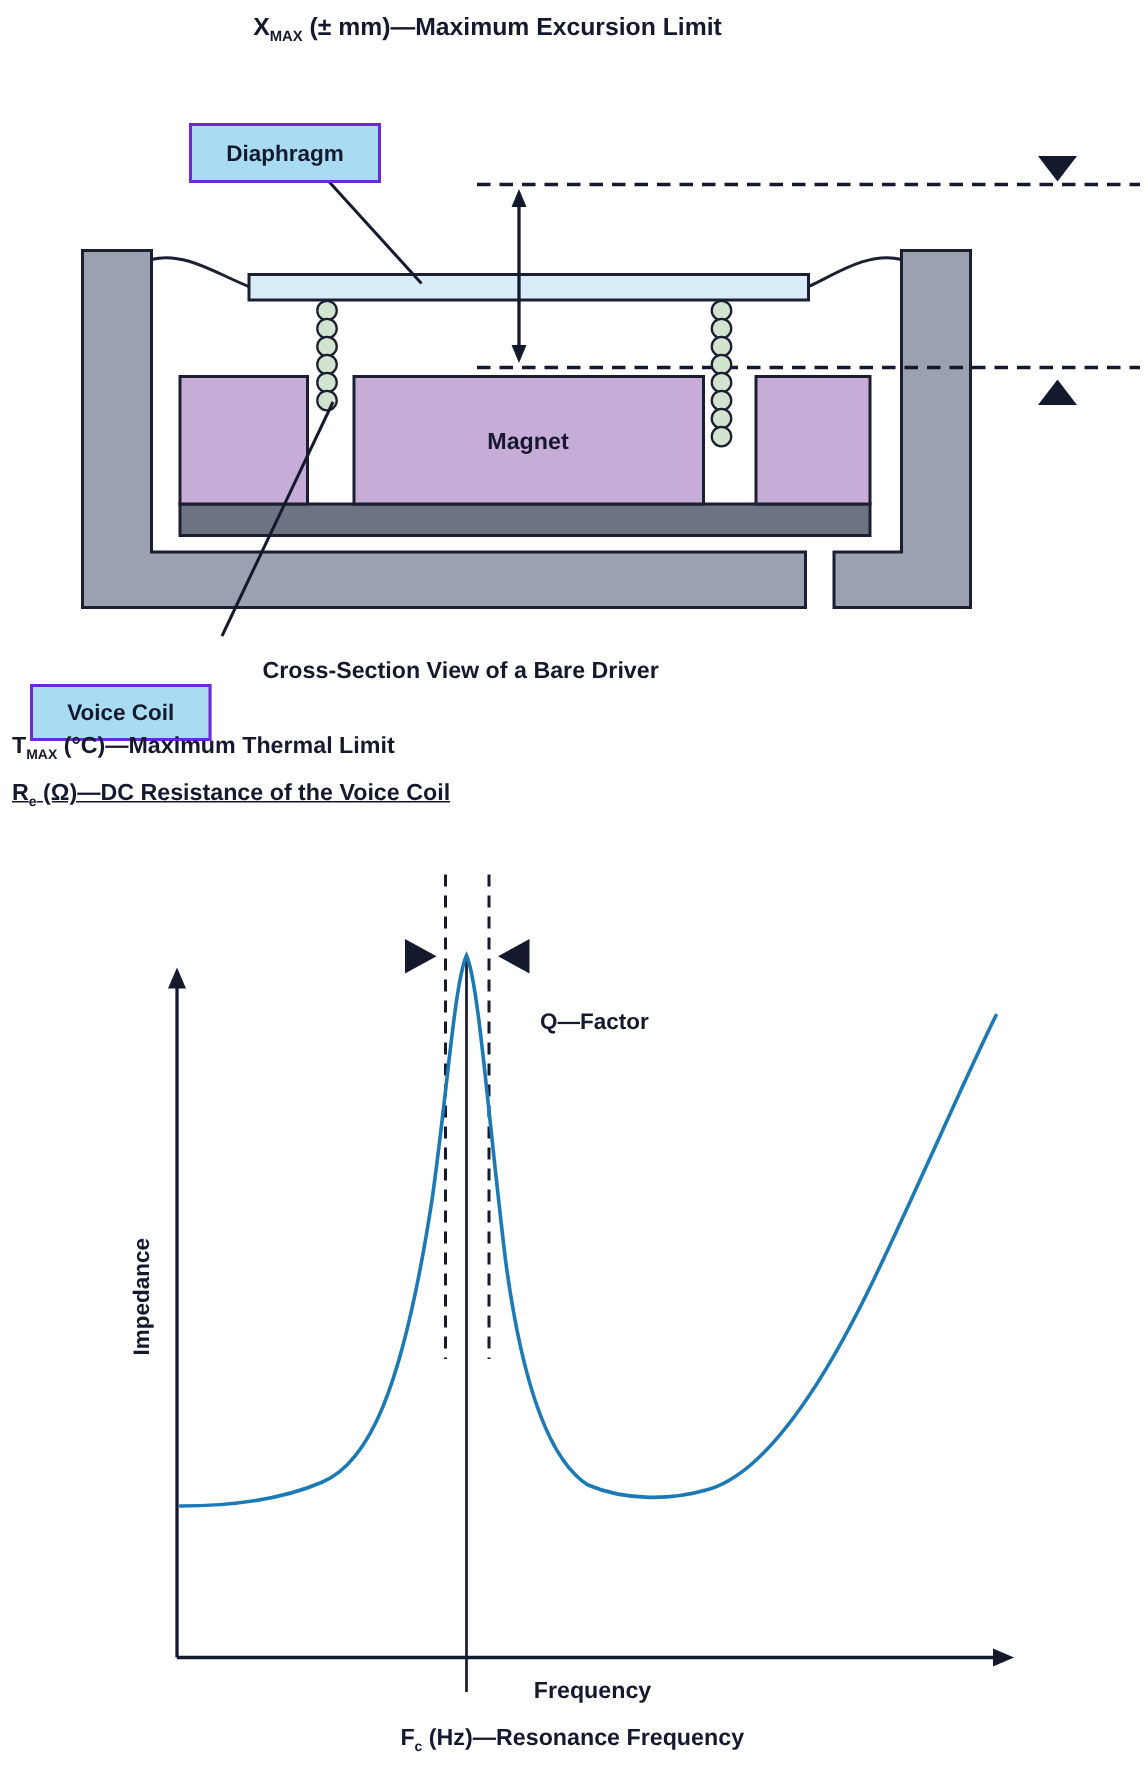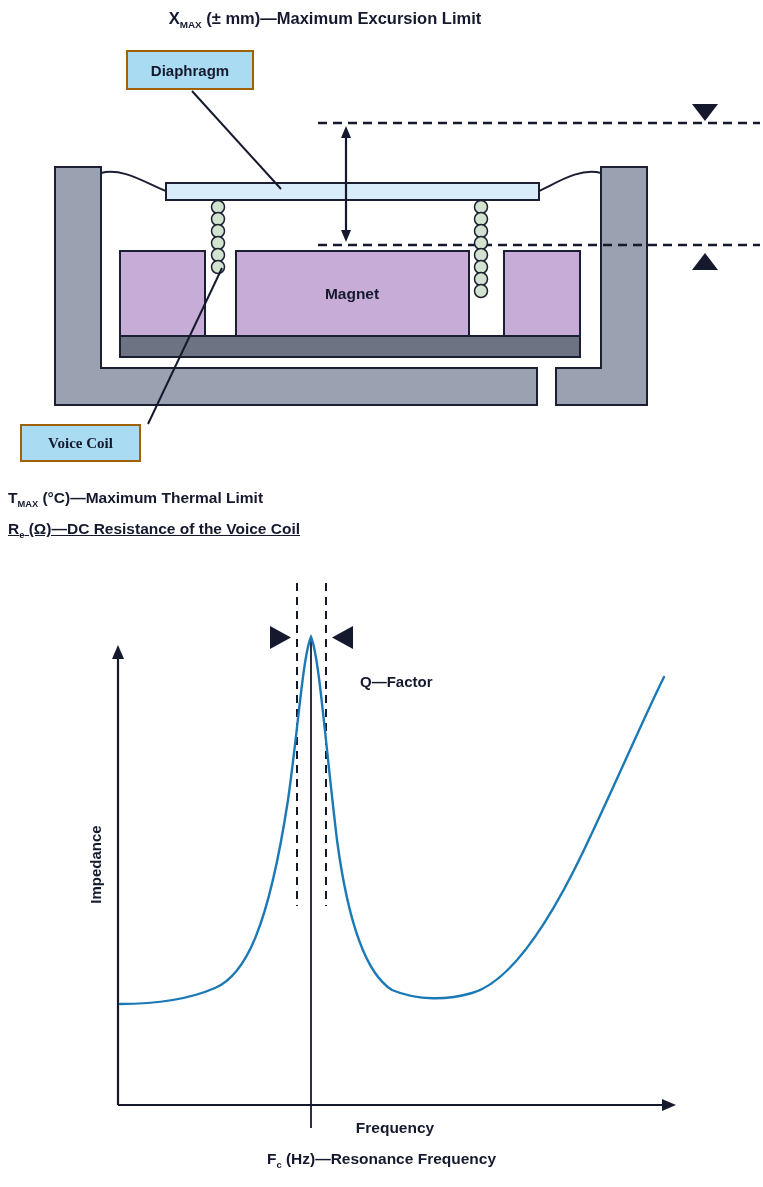--- a/index.html
+++ b/index.html
@@ -6,23 +6,23 @@
   .canvas {
     position:relative; width:763px; height:1187px; background:#ffffff;
     font-family:"Liberation Sans", sans-serif; color:#15192e; overflow:hidden;
   }
   .canvas svg { position:absolute; left:0; top:0; }
   .txt { position:absolute; font-weight:700; color:#15192e; white-space:nowrap; }
   .center { text-align:center; white-space:normal; }
   .f15 { font-size:15px;margin-top:45px; } .f155 { font-size:15.5px; } .f165 { font-size:16.5px; }
   sub { font-size:0.6em; }
   .label-box {
-    position:absolute; background:#a9dcf2; border:2px solid #a16207;
+    position:absolute; background:#a9dcf2; border:2px solid #6d28d9;
     display:flex; align-items:center; justify-content:center;
-    font-weight:700; font-size:15px; color:#15192e; box-sizing:border-box;
+    font-weight:700; font-size:15px; color:#15192e; box-sizing:border-box;margin-top:32px;
   }
   .ylab {
     position:absolute; left:30px; top:856px; width:130px; text-align:center;
     transform:rotate(-90deg); font-weight:700; font-size:15px;
   }
   svg text { font-family:"Liberation Sans", sans-serif; font-weight:700; fill:#15192e; }
 </style>
 </head>
 <body>
 
@@ -97,24 +97,25 @@
                C510,982 548,925 583,852 C615,785 645,715 664,677" fill="none" stroke="#1b79b6" stroke-width="2.4" stroke-linecap="round"></path>
     </g>
   </svg>
 
   <div class="txt f165 center" style="left:0; top:9px; width:650px;"><span>X</span><sub>MAX</sub><span> (± mm)—Maximum Excursion Limit</span></div>
 
   <div class="label-box" style="left:126px; top:50px; width:128px; height:40px;">
       <span>Diaphragm</span>
     </div>
 
-  <div class="label-box" style="left:20px; top:424px; width:121px; height:38px;font-family:Liberation Serif, serif;">
+  <div class="label-box" style="left:20px; top:424px; width:121px; height:38px;">
       <span>Voice Coil</span>
     </div>
 
+  <div class="txt f155" style="left:175px; top:439px;">Cross-Section View of a Bare Driver</div>
 
   <div class="txt f155" style="left:8px; top:489px;"><span>T</span><sub>MAX</sub><span> (°C)—Maximum Thermal Limit</span></div>
 
   <div class="txt f155" style="left:8px; top:520px;text-decoration:underline;"><span>R</span><sub>e</sub><span> (Ω)—DC Resistance of the Voice Coil</span></div>
 
   <div class="txt f15" style="left:360px; top:628px;">Q—Factor</div>
 
   <div class="ylab">Impedance</div>
 
   <div class="txt f155 center" style="left:335px; top:1119px; width:120px;">Frequency</div>

